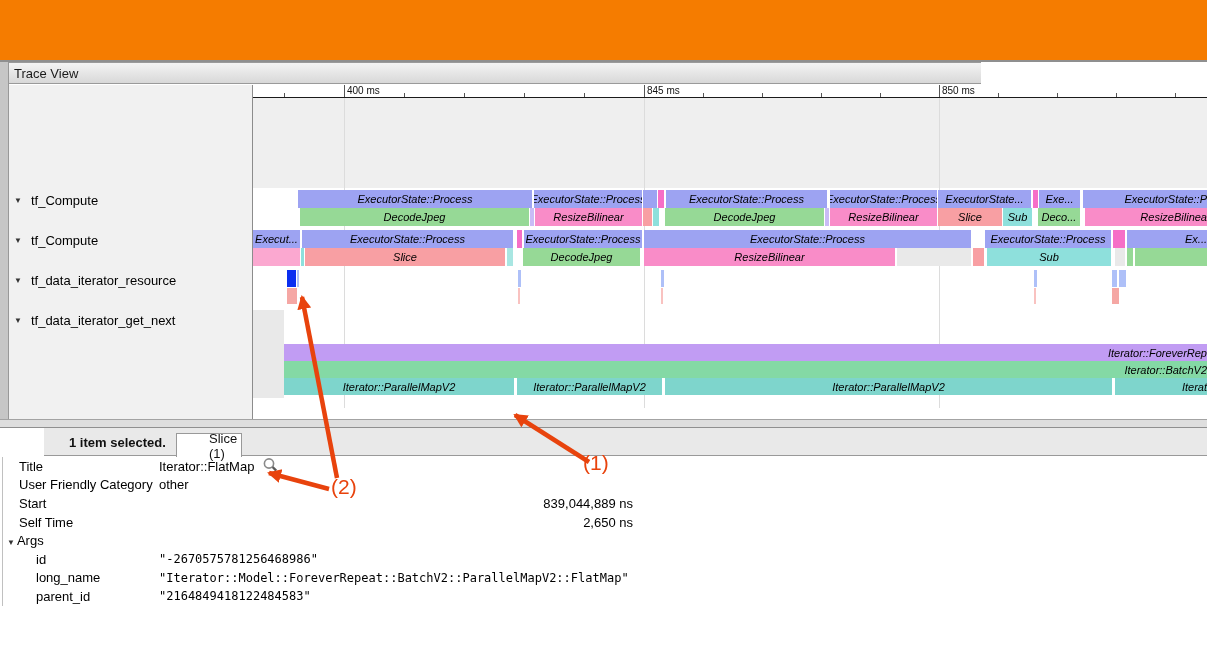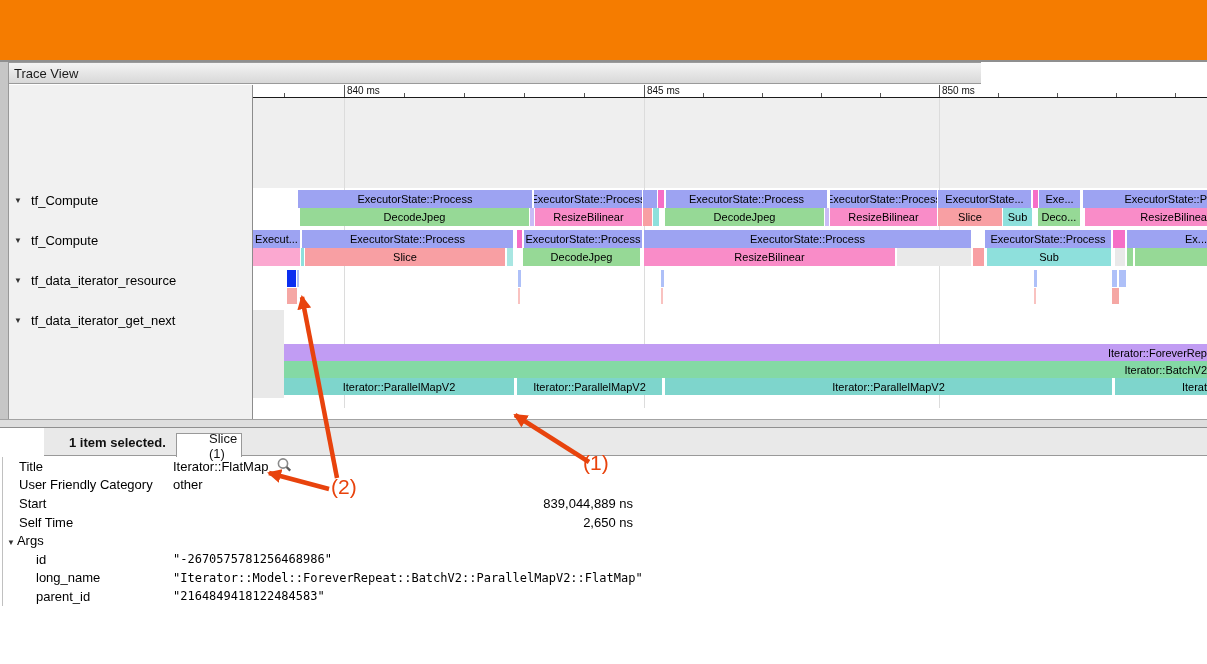--- a/index.html
+++ b/index.html
@@ -17,38 +17,38 @@
   .tri{font-size:8px;color:#333;margin-right:9px;}
   #timeline{position:absolute;left:253px;top:85px;width:954px;height:334px;background:#fff;overflow:hidden;}
   #ruler{position:absolute;left:0;top:0;width:954px;height:13px;background:#fff;border-bottom:1px solid #1a1a1a;box-sizing:border-box;}
   .tick-major{position:absolute;top:0;width:1px;height:12px;background:#555;}
   .tick-minor{position:absolute;bottom:0;width:1px;height:4px;background:#555;}
   .tick-label{position:absolute;top:0;font-size:10px;color:#111;white-space:nowrap;}
   #canvas{position:absolute;left:0;top:13px;width:954px;height:321px;background:#fff;overflow:hidden;}
   #upper-gray{position:absolute;left:0;top:0;width:954px;height:90px;background:#efefef;}
   #getnext-strip{position:absolute;left:0;top:212px;width:31px;height:88px;background:#e9e9e9;}
   .gridline{position:absolute;top:0;width:1px;height:310px;background:#dcdcdc;}
-  .trow{position:absolute;left:0;width:954px;overflow:hidden;}
+  .trow{position:absolute;left:0;width:954px;overflow:hidden;font-style:italic;}
   .seg{position:absolute;top:0;height:100%;display:flex;align-items:center;justify-content:center;
        font-size:11px;color:#000;white-space:nowrap;overflow:hidden;box-sizing:border-box;cursor:pointer;}
   .seg.r{justify-content:flex-end;}
   
   #splitter{position:absolute;left:0;top:419px;width:1207px;height:9px;background:#dedede;
     border-top:1px solid #a3a3a3;border-bottom:1px solid #8f8f8f;box-sizing:border-box;cursor:row-resize;}
   #details-header{position:absolute;left:0;top:428px;width:1207px;height:28px;background:#e9e9e9;border-bottom:1px solid #999;box-sizing:border-box;margin-left:44px;}
   #sel-text{position:absolute;left:25px;top:7px;font-size:13px;font-weight:bold;color:#111;}
   #slice-tab{position:absolute;left:132px;top:5px;width:66px;height:24px;background:#fff;
     border:1px solid #999;border-bottom:none;display:flex;align-items:center;justify-content:center;
     font-size:13px;color:#111;box-sizing:border-box;cursor:pointer;padding-left:32px;}
   #details-table{position:absolute;left:2px;top:457px;width:1200px;border-left:1px solid #c0c0c0;}
   .drow{position:relative;height:18.6px;display:flex;align-items:center;font-size:13px;color:#000;}
   .dlabel{padding-left:16px;width:135px;flex:none;}
   .dlabel.grp{padding-left:4px;width:147px;}
   .dlabel.ind{padding-left:33px;width:118px;}
-  .dval{margin-left:19px;}
+  .dval{margin-left:5px;}
   .dval.mono{font-family:"DejaVu Sans Mono","Liberation Mono",monospace;font-size:12px;}
   .dval.num{width:474px;text-align:right;margin-left:5px;}
   .mag{display:inline-block;margin-left:8px;vertical-align:-3px;}
   #overlay{position:absolute;left:0;top:0;width:1207px;height:664px;pointer-events:none;}
   .ann-label{font-size:21px;fill:#e8430d;font-family:"Liberation Sans",sans-serif;}
 </style>
 </head>
 <body>
 
 <div id="app">
@@ -87,21 +87,21 @@
         <div class="tick-minor" style="left: 331px;"></div>
         <div class="tick-minor" style="left: 450px;"></div>
         <div class="tick-minor" style="left: 509px;"></div>
         <div class="tick-minor" style="left: 568px;"></div>
         <div class="tick-minor" style="left: 627px;"></div>
         <div class="tick-minor" style="left: 745px;"></div>
         <div class="tick-minor" style="left: 804px;"></div>
         <div class="tick-minor" style="left: 863px;"></div>
         <div class="tick-minor" style="left: 922px;"></div>
         <div class="tick-major" style="left: 91px;"></div>
-        <div class="tick-label" style="left: 94px;">840 ms</div>
+        <div class="tick-label" style="left: 94px;">400 ms</div>
         <div class="tick-major" style="left: 391px;"></div>
         <div class="tick-label" style="left: 394px;">845 ms</div>
         <div class="tick-major" style="left: 686px;"></div>
         <div class="tick-label" style="left: 689px;">850 ms</div>
       </div>
     <div id="canvas">
       <div id="upper-gray"></div>
       <div id="getnext-strip"></div>
     <div class="gridline" style="left: 91px;"></div>
         <div class="gridline" style="left: 391px;"></div>

